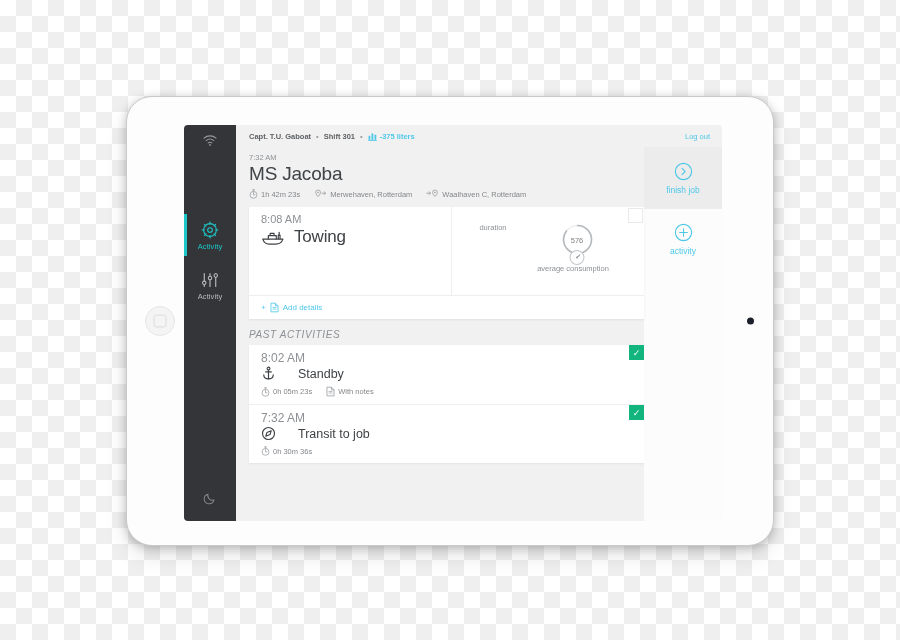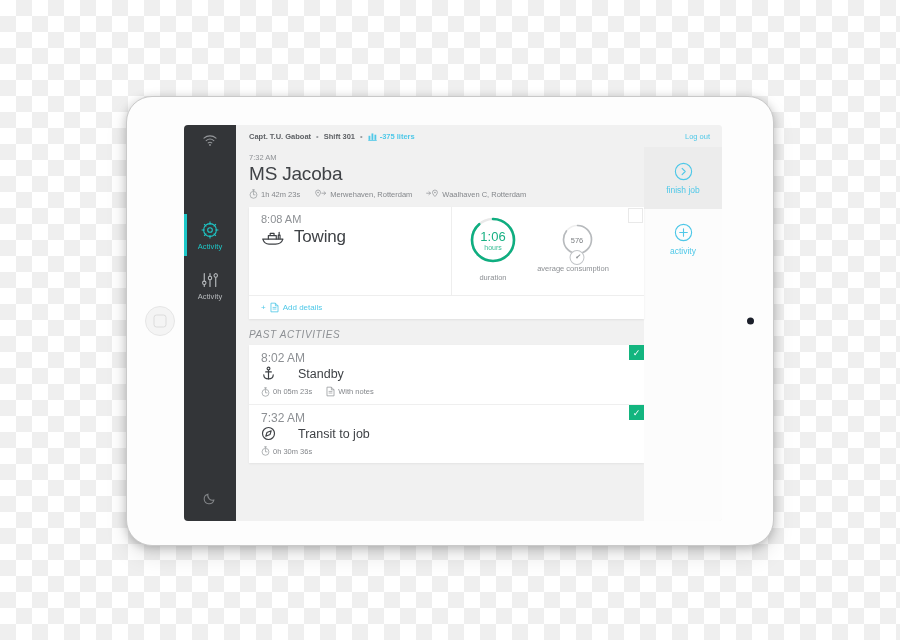--- a/index.html
+++ b/index.html
@@ -444,30 +444,20 @@
                       </g>
                     </svg>
                   </span>
                   <span class="act-title">Towing</span>
                 </div>
               </div>
 
               <div id="card-right">
 
                 <div class="gauge-block">
-                  <div class="gauge">
-                    <svg width="50" height="50" viewBox="0 0 50 50">
-                      <circle cx="25" cy="25" r="21" fill="none" stroke="#e9e9e9" stroke-width="2.6"></circle>
-                      <circle id="ring-duration" cx="25" cy="25" r="21" fill="none" stroke="#0fae80" stroke-width="2.6" stroke-linecap="round" transform="rotate(-90 25 25)" stroke-dasharray="131.95" stroke-dashoffset="15.83"></circle>
-                    </svg>
-                    <div class="gauge-text">
-                      <div class="gauge-val">1:06</div>
-                      <div class="gauge-unit">hours</div>
-                    </div>
-                  </div>
                   <div class="gauge-label">duration</div>
                 </div>
 
                 <div class="gauge-block" style="width:100px;">
                   <div style="display:flex;align-items:flex-start;">
 
                     <div class="mini-gauge">
                       <svg width="33" height="33" viewBox="0 0 33 33">
                         <circle cx="16.5" cy="16.5" r="14" fill="#ffffff" stroke="#efefef" stroke-width="1.6"></circle>
                         <circle id="ring-mini" cx="16.5" cy="16.5" r="14" fill="none" stroke="#b7babd" stroke-width="1.6" stroke-linecap="round" transform="rotate(-90 16.5 16.5)" stroke-dasharray="87.96" stroke-dashoffset="13.19"></circle>

